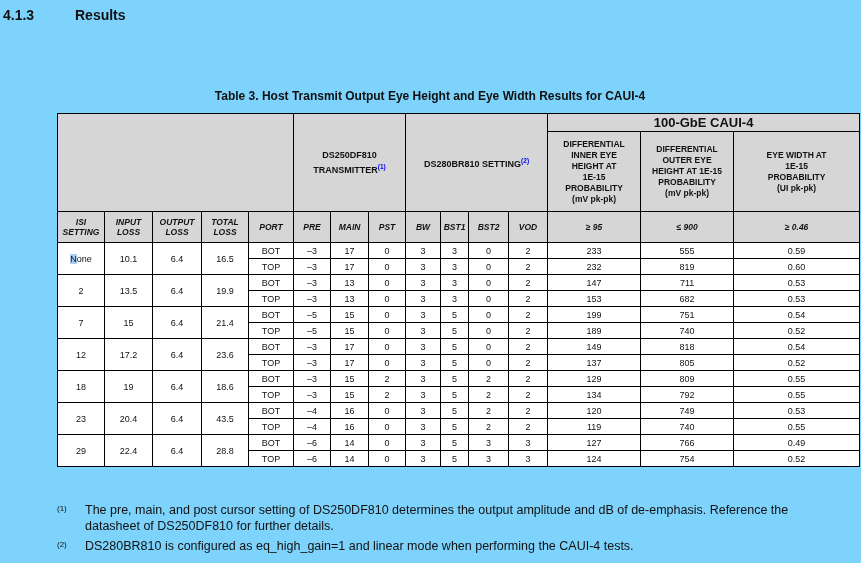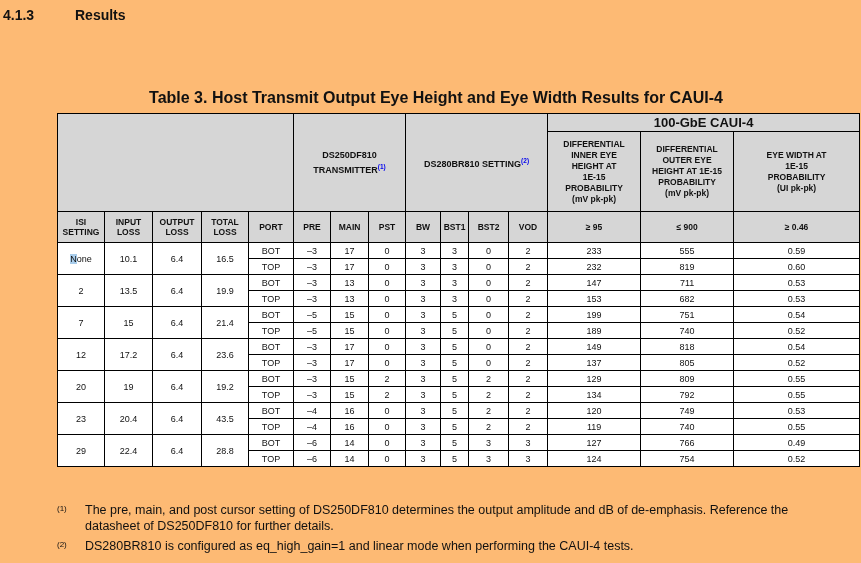--- a/index.html
+++ b/index.html
@@ -1,32 +1,32 @@
 <!DOCTYPE html>
 <html><head>
 <meta charset="utf-8">
 <style>
   * { margin: 0; padding: 0; box-sizing: border-box; }
   body { background: #ffffff; font-family: "Liberation Sans", sans-serif; color: #111; }
-  .page { position: relative; width: 861px; height: 563px; background: #fdba74; overflow: hidden; }
+  .page { position: relative; width: 861px; height: 563px; background: #7dd3fc; overflow: hidden; }
 
   .section-heading { position: absolute; top: 7px; left: 3px; font-size: 14px; font-weight: bold; }
   .section-heading .num { display: inline-block; width: 72px; }
 
   .intro { position: absolute; top: 36px; left: 57px; width: 752px; font-size: 13.5px; line-height: 18.5px; }
   .intro a { color: #0000ee; text-decoration: none; cursor: pointer; }
 
-  .table-title { position: absolute; top: 89px; left: 22px; width: 828px; text-align: center; font-size: 16px; font-weight: bold; }
+  .table-title { position: absolute; top: 89px; left: 16px; width: 828px; text-align: center; font-size: 12px; font-weight: bold; }
 
   table.results { position: absolute; top: 113px; left: 57px; border-collapse: collapse; table-layout: fixed; width: 802px; }
   table.results td { border: 1px solid #000; text-align: center; vertical-align: middle; padding: 0 1px; overflow: hidden; }
   thead td { background: #d6d6d6; font-weight: bold; }
   tr.r1 { height: 18px; }
   tr.r2 { height: 80px; }
-  tr.r3 { height: 31px; }
+  tr.r3 { height: 31px; font-style: italic; }
   tbody tr { height: 16px; }
   .group-hd { font-size: 9px; white-space: pre-line; line-height: 11px; }
   .caui4-hd { font-size: 13px; margin-top: 48px; }
   .measure-hd { font-size: 8.5px; white-space: pre-line; line-height: 11px; }
   tr.r3 td { font-size: 8.5px; white-space: pre-line; line-height: 10px; }
   tbody td { font-size: 9px; background: #fff; }
   sup.fnref { color: #0000ee; font-size: 6.5px; vertical-align: super; font-weight: bold; }
   .hl-first::first-letter { background-color: #a9cdeb; }
 
   .footnotes { position: absolute; top: 503px; left: 57px; width: 780px; font-size: 12.5px; line-height: 15.5px; }
@@ -225,24 +225,24 @@
           <td>0</td>
           <td>3</td>
           <td>5</td>
           <td>0</td>
           <td>2</td>
           <td>137</td>
           <td>805</td>
           <td>0.52</td>
         </tr>
         <tr>
-          <td rowspan="2">20</td>
+          <td rowspan="2">18</td>
           <td rowspan="2">19</td>
           <td rowspan="2">6.4</td>
-          <td rowspan="2">19.2</td>
+          <td rowspan="2">18.6</td>
           <td>BOT</td>
           <td>–3</td>
           <td>15</td>
           <td>2</td>
           <td>3</td>
           <td>5</td>
           <td>2</td>
           <td>2</td>
           <td>129</td>
           <td>809</td>

